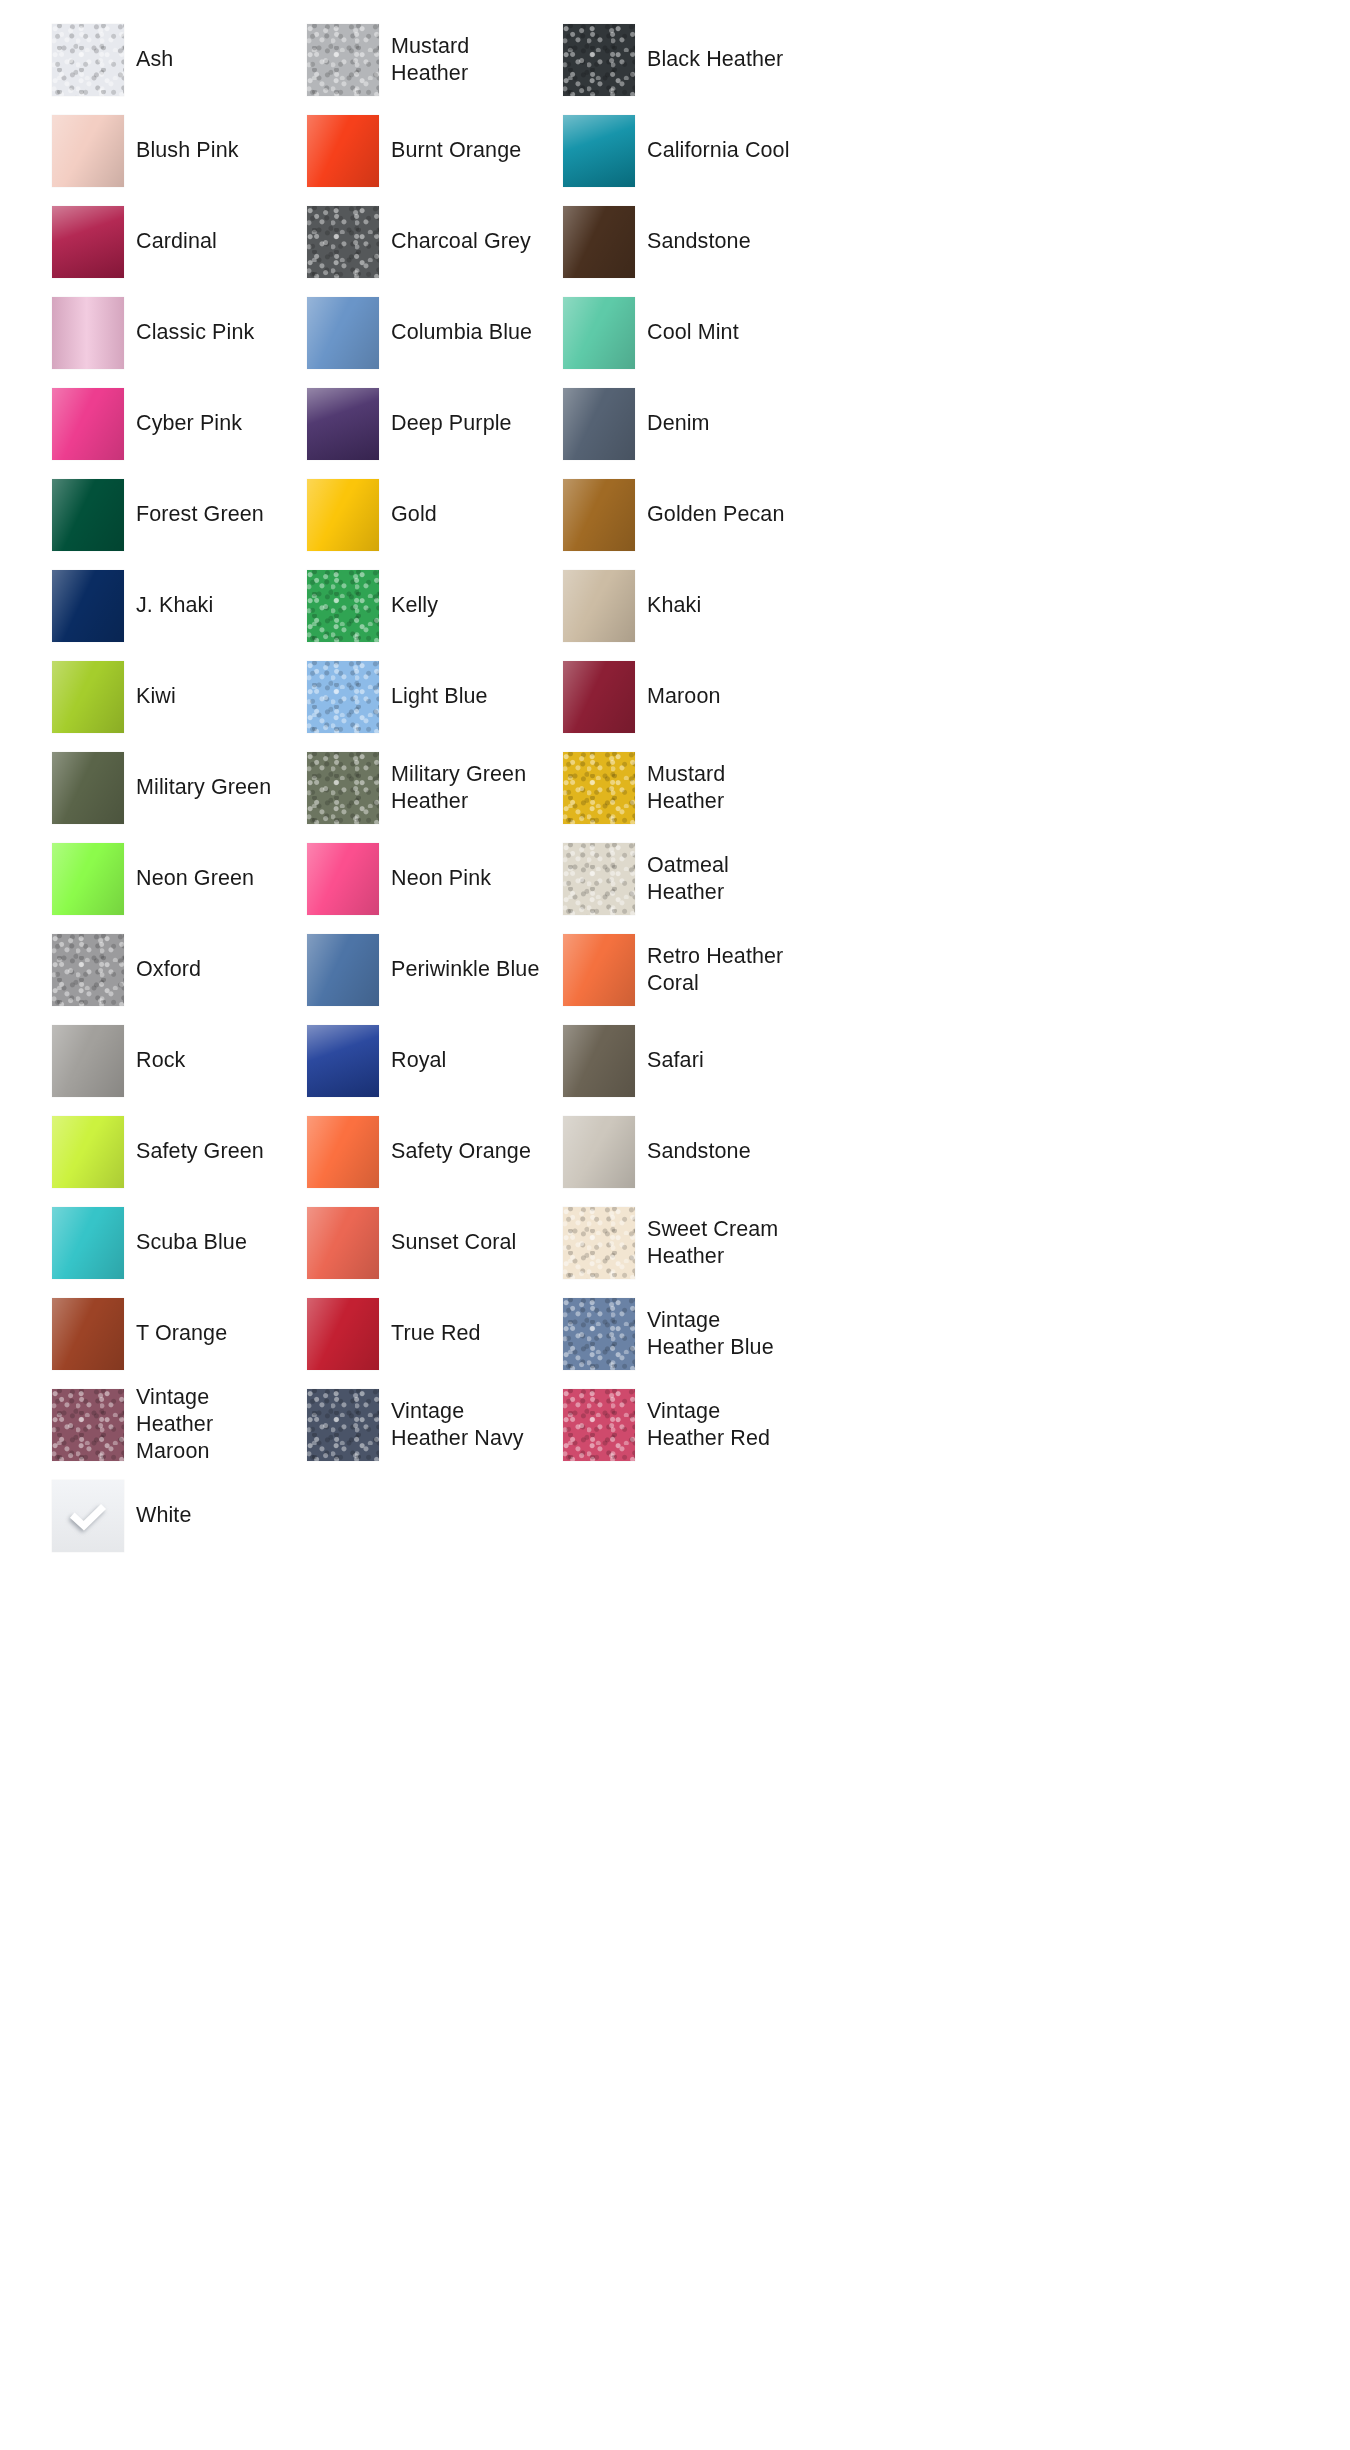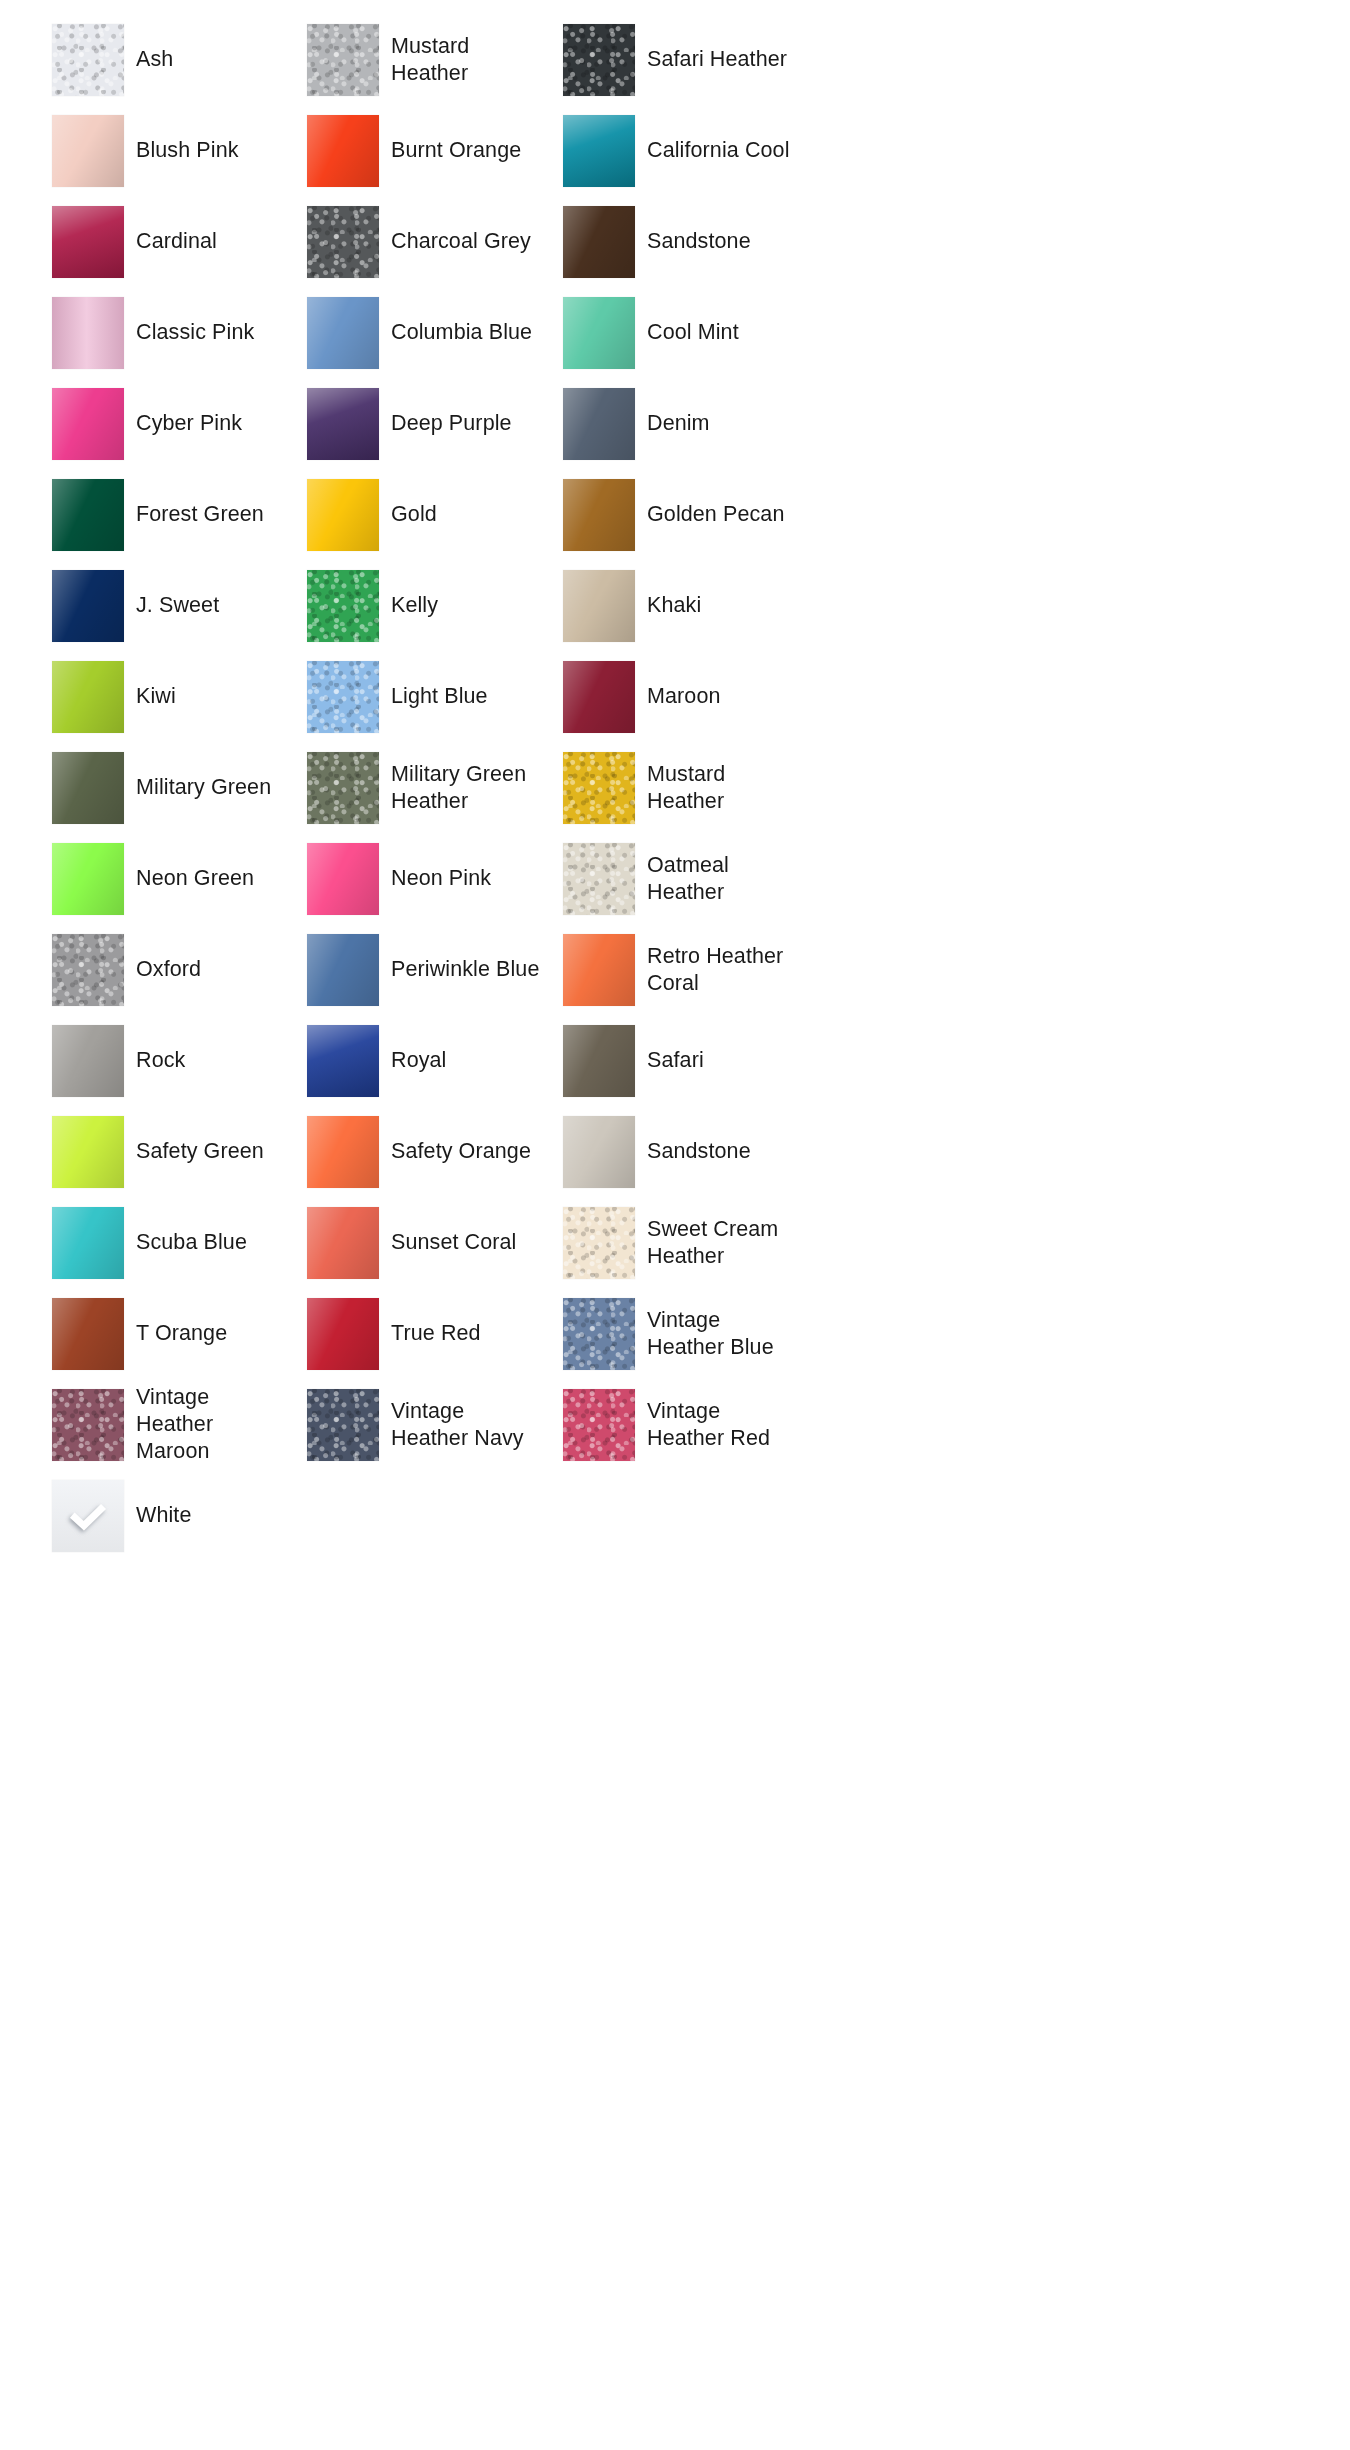--- a/index.html
+++ b/index.html
@@ -110,21 +110,21 @@
     <div class="swatch-cell">
       <div class="swatch-chip tex-heather" style="background-color: rgb(231, 233, 238);"></div>
       <div class="swatch-label">Ash</div>
     </div>
     <div class="swatch-cell">
       <div class="swatch-chip tex-heather" style="background-color: rgb(180, 182, 185);"></div>
       <div class="swatch-label">Mustard Heather</div>
     </div>
     <div class="swatch-cell">
       <div class="swatch-chip tex-heather" style="background-color: rgb(50, 55, 58);"></div>
-      <div class="swatch-label">Safari Heather</div>
+      <div class="swatch-label">Black Heather</div>
     </div>
     <div class="swatch-cell">
       <div class="swatch-chip tex-soft" style="background-color: rgb(243, 206, 195);"></div>
       <div class="swatch-label">Blush Pink</div>
     </div>
     <div class="swatch-cell">
       <div class="swatch-chip tex-soft" style="background-color: rgb(246, 64, 27);"></div>
       <div class="swatch-label">Burnt Orange</div>
     </div>
     <div class="swatch-cell">
@@ -174,21 +174,21 @@
     <div class="swatch-cell">
       <div class="swatch-chip tex-soft" style="background-color: rgb(251, 197, 10);"></div>
       <div class="swatch-label">Gold</div>
     </div>
     <div class="swatch-cell">
       <div class="swatch-chip tex-soft" style="background-color: rgb(160, 106, 36);"></div>
       <div class="swatch-label">Golden Pecan</div>
     </div>
     <div class="swatch-cell">
       <div class="swatch-chip tex-soft" style="background-color: rgb(10, 44, 98);"></div>
-      <div class="swatch-label">J. Sweet</div>
+      <div class="swatch-label">J. Khaki</div>
     </div>
     <div class="swatch-cell">
       <div class="swatch-chip tex-heather" style="background-color: rgb(48, 164, 83);"></div>
       <div class="swatch-label">Kelly</div>
     </div>
     <div class="swatch-cell">
       <div class="swatch-chip tex-soft" style="background-color: rgb(204, 188, 164);"></div>
       <div class="swatch-label">Khaki</div>
     </div>
     <div class="swatch-cell">

